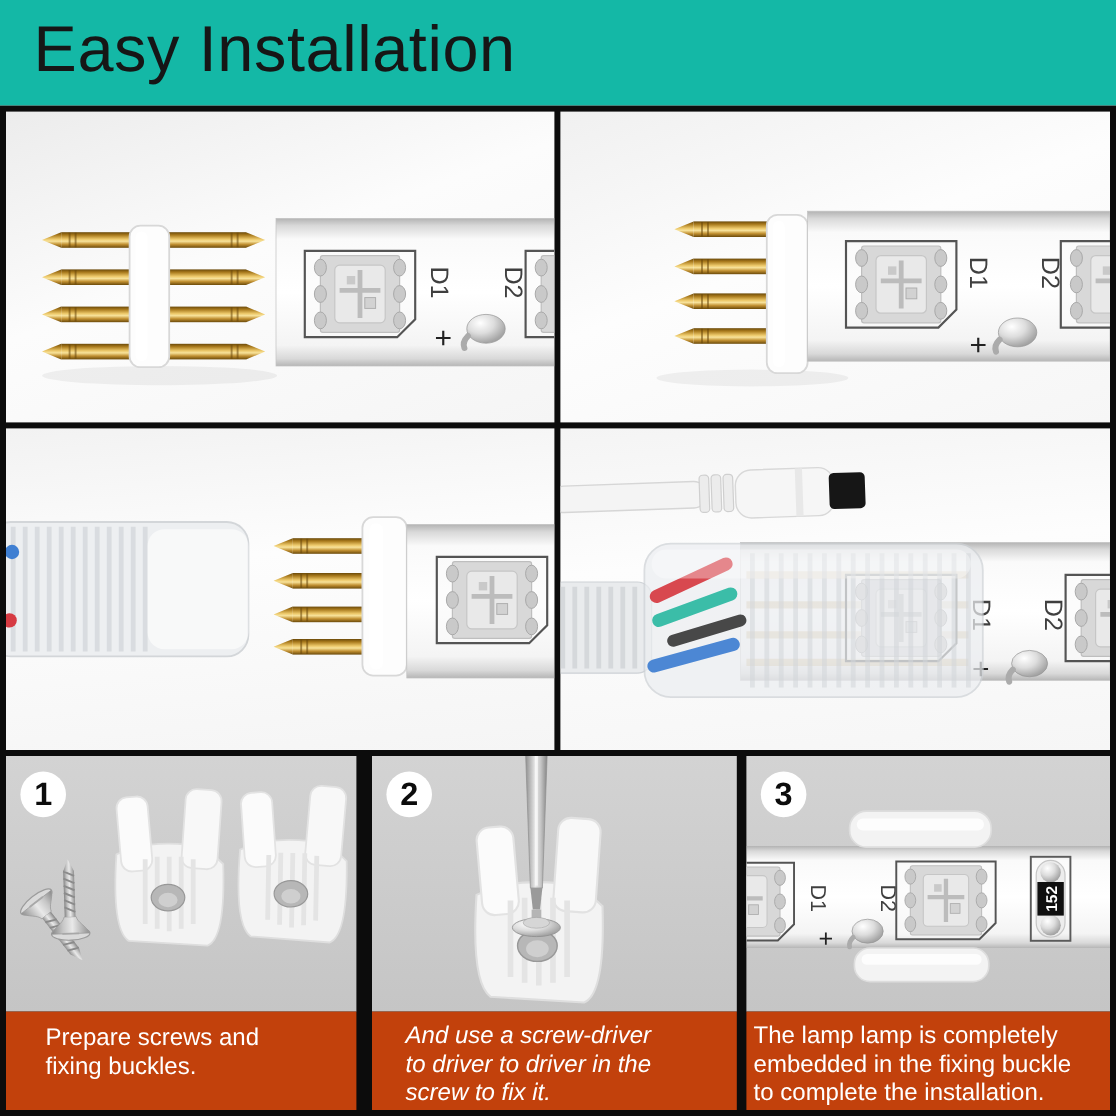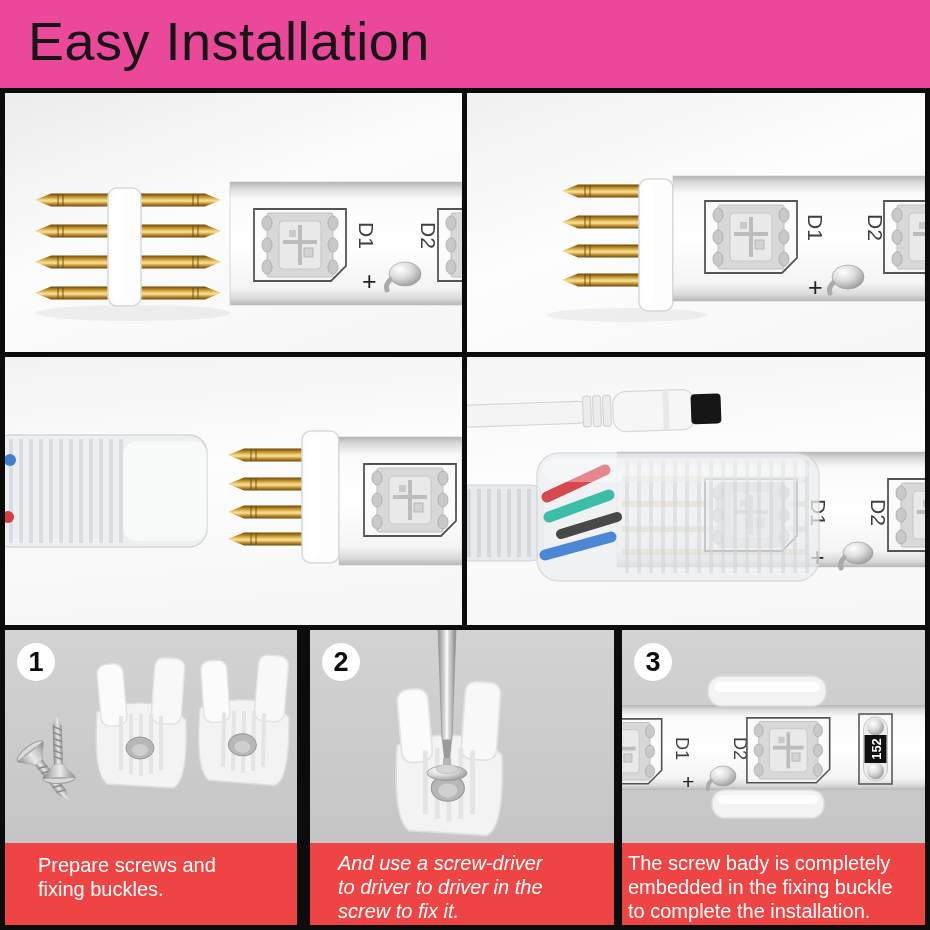--- a/index.html
+++ b/index.html
@@ -1,19 +1,19 @@
 <!DOCTYPE html>
 <html><head>
 <meta charset="utf-8">
 <style>
   * { margin:0; padding:0; box-sizing:border-box; }
   html,body { width:930px; height:930px; background:#fff; font-family:"Liberation Sans",sans-serif; }
   .page { position:relative; width:930px; height:930px; background:#fff; overflow:hidden; }
 
-  .title-bar { position:absolute; top:0; left:0; width:930px; height:88px; background:#ec4899; }
+  .title-bar { position:absolute; top:0; left:0; width:930px; height:88px; background:#14b8a6; }
   .title { position:absolute; left:28px; top:6px; font-size:54px; line-height:1.3; color:#161616; letter-spacing:.5px; }
 
   .grid { position:absolute; top:88px; left:0; width:930px; height:842px; background:#0c0c0c; }
   .panel { position:absolute; overflow:hidden; }
   .panel svg { display:block; width:100%; height:100%; }
 
   .p-tl { left:5px;   top:5px;   width:457px; height:259px; background:linear-gradient(160deg,#ececec,#fcfcfc 45%,#f5f5f5); }
   .p-tr { left:467px; top:5px;   width:458px; height:259px; background:linear-gradient(160deg,#f0f0f0,#fdfdfd 45%,#f6f6f6); }
   .p-ml { left:5px;   top:269px; width:457px; height:268px; background:linear-gradient(175deg,#f2f2f2,#fdfdfd 40%,#f5f5f5); }
   .p-mr { left:467px; top:269px; width:458px; height:268px; background:linear-gradient(175deg,#f4f4f4,#fdfdfd 40%,#f6f6f6); }
@@ -21,21 +21,21 @@
   .step { position:absolute; top:542px; height:295px; }
   .s-1 { left:5px;   width:292px; }
   .s-2 { left:310px; width:304px; }
   .s-3 { left:622px; width:303px; }
   .step-photo { position:absolute; top:0; left:0; right:0; height:213px;
                 background:linear-gradient(180deg,#d3d3d3,#c5c5c5); overflow:hidden; }
   .step-photo svg { display:block; width:100%; height:100%; }
   .badge { position:absolute; top:13px; left:12px; width:38px; height:38px; border-radius:50%;
            background:#fff; color:#0c0c0c; font-weight:bold; font-size:27px;
            display:flex; align-items:center; justify-content:center; }
-  .caption { position:absolute; top:213px; left:0; right:0; bottom:0; background:#ef4444;
+  .caption { position:absolute; top:213px; left:0; right:0; bottom:0; background:#c2410c;
              color:#fff; font-size:20px; line-height:24px; white-space:pre-line; }
   .cap-1 { padding:10px 0 0 33px; }
   .cap-2 { padding:8px 0 0 28px;font-style:italic; }
   .cap-3 { padding:8px 0 0 6px; }
 
   svg text { font-family:"Liberation Sans",sans-serif; }
 </style>
 </head>
 <body>
 
@@ -306,19 +306,19 @@
           </g>
           <g>
             <rect x="86" y="46" width="118" height="30" rx="14" fill="#f3f3f3" stroke="#dddddd" stroke-width="1.4"></rect>
             <rect x="92" y="52" width="106" height="10" rx="5" fill="#ffffff" opacity=".8"></rect>
             <rect x="90" y="160" width="112" height="28" rx="13" fill="#f3f3f3" stroke="#dddddd" stroke-width="1.4"></rect>
             <rect x="96" y="165" width="100" height="9" rx="4.5" fill="#ffffff" opacity=".8"></rect>
           </g>
         </svg>
         <div class="badge">3</div>
       </div>
-      <div class="caption cap-3">The screw bady is completely
+      <div class="caption cap-3">The lamp lamp is completely
 embedded in the fixing buckle
 to complete the installation.</div>
     </div>
 
   </div>
 </div>
 
 </body></html>

